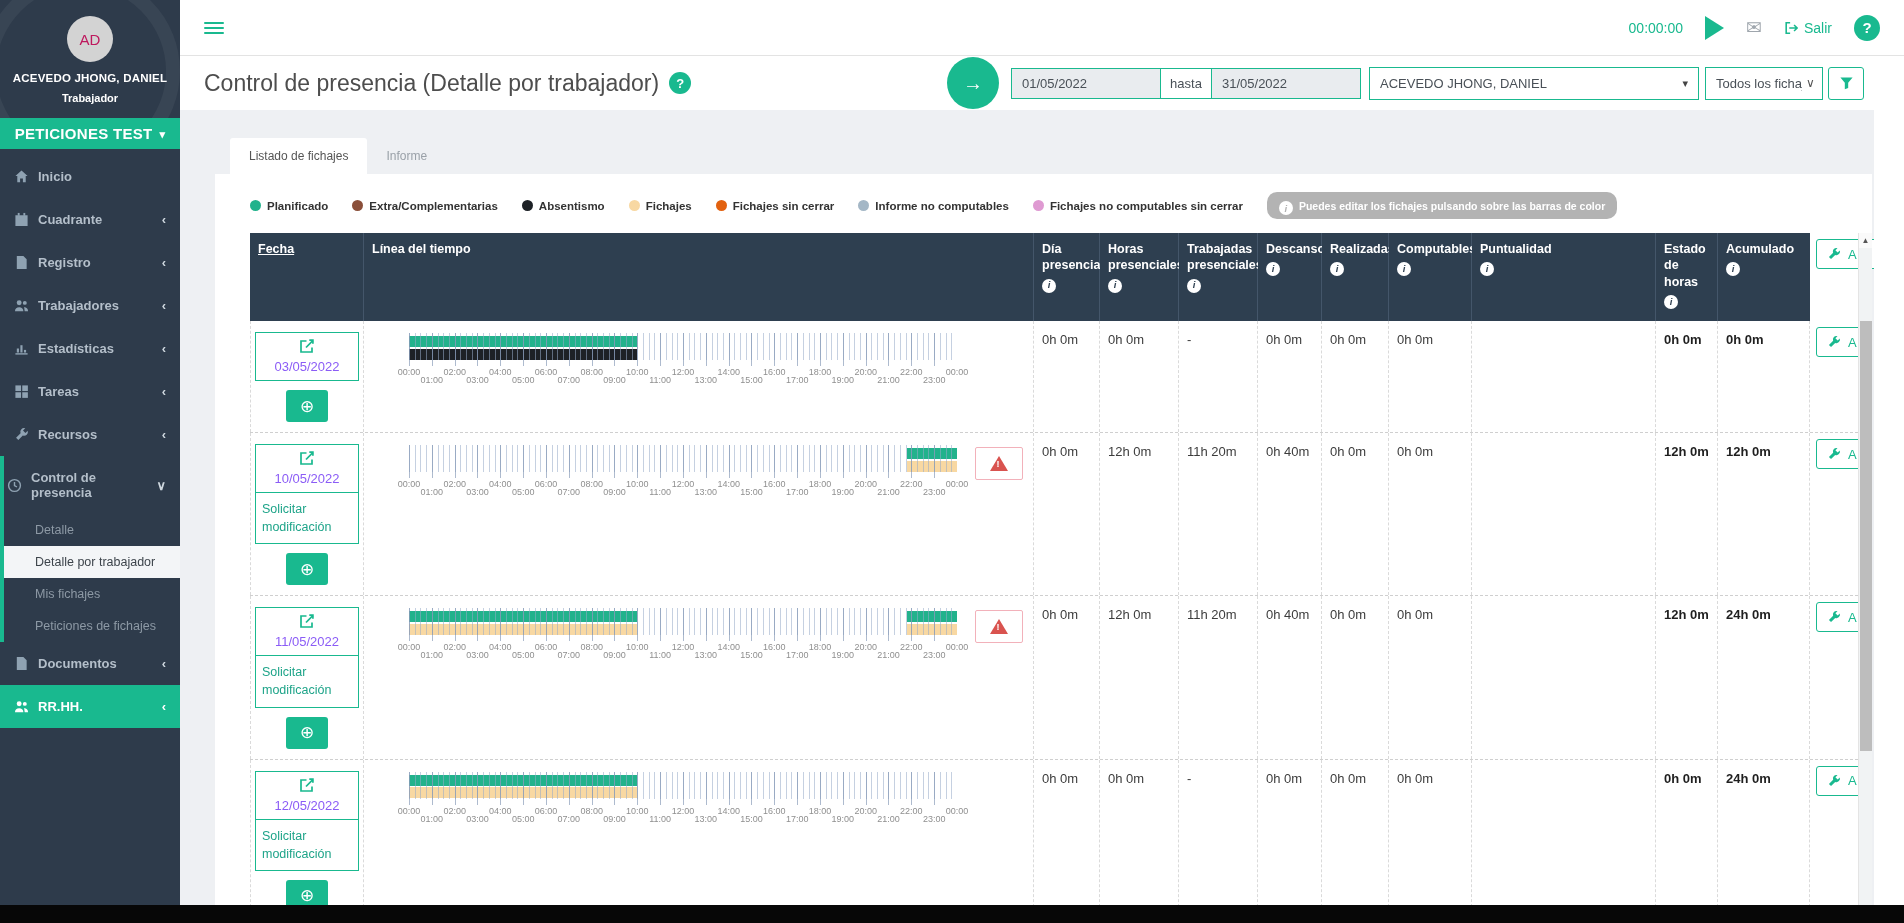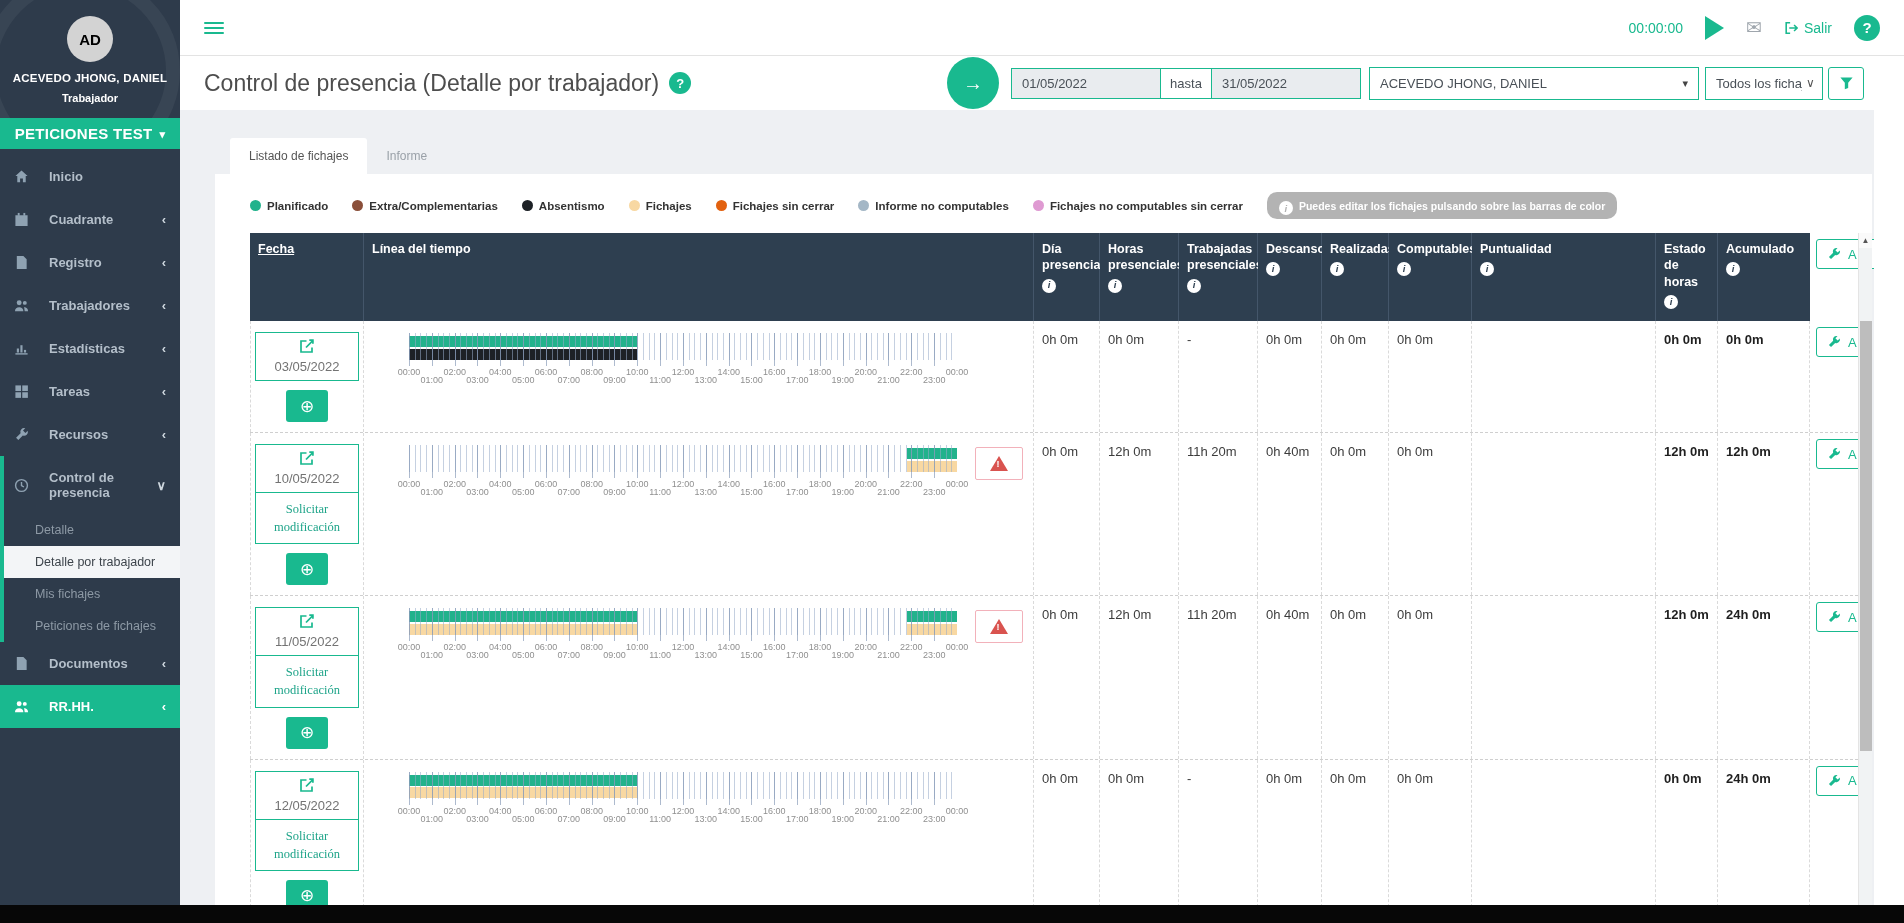--- a/index.html
+++ b/index.html
@@ -6,37 +6,37 @@
   html,body { width:1904px; height:923px; overflow:hidden; }
   body { font-family:"Liberation Sans", sans-serif; background:#fff; position:relative; }
 
   .app { display:flex; width:1904px; height:923px; }
 
   
   .sidebar { width:180px; min-width:180px; background:#2e3b4b; color:#b4bfca; height:100%; position:relative; overflow:hidden; }
   .user-panel { position:relative; text-align:center; padding:16px 6px 14px 6px; overflow:hidden; }
   .user-panel::before { content:""; position:absolute; width:170px; height:170px; border:14px solid rgba(255,255,255,.05);
     border-radius:50%; left:-18px; top:-28px; pointer-events:none; }
-  .avatar { width:46px; height:46px; border-radius:50%; background:#d3d3d3; color:#000000; font-size:15px; font-weight:bold;
+  .avatar { width:46px; height:46px; border-radius:50%; background:#d3d3d3; color:#be185d; font-size:15px; font-weight:normal;
     display:flex; align-items:center; justify-content:center; margin:0 auto 10px auto; }
   .user-name { color:#fff; font-weight:bold; font-size:11.5px; letter-spacing:.2px; }
   .user-role { color:#fff; font-weight:bold; font-size:11px; margin-top:8px; }
   .org-banner { background:#19b98f; color:#fff; font-weight:bold; font-size:15px; text-align:center; padding:7px 4px;
     cursor:pointer; letter-spacing:.3px; }
   .org-banner .caret { margin-left:7px; font-size:11px; vertical-align:1px; }
   nav { display:block; padding-top:6px; }
-  .side-item { display:flex; align-items:center; gap:20px; padding:14px 14px; font-size:13px; font-weight:bold;
+  .side-item { display:flex; align-items:center; gap:9px; padding:14px 14px; font-size:13px; font-weight:bold;
     color:#b4bfca; cursor:pointer; }
   .side-item .ic { width:15px; height:15px; display:inline-flex; color:#8fa2b2; flex:none; }
   .side-item .ic svg { width:15px; height:15px; }
   .side-item .chev { margin-left:auto; font-weight:bold; font-size:13px; color:#cfd8df; }
   .side-item.hl { background:#19b98f; color:#fff; }
   .side-item.hl .ic, .side-item.hl .chev { color:#fff; }
   .side-group { border-left:4px solid #19b98f; }
-  .side-group .side-item { padding-left:10px; }
+  .side-group .side-item { padding-left:3px; }
   .side-sub { display:block; }
   .side-sub-item { padding:9px 14px 9px 31px; font-size:12.5px; color:#8d99a5; cursor:pointer; }
   .side-sub-item.active { background:#f3f5f7; color:#3d444b; }
 
   
   .main { flex:1; display:flex; flex-direction:column; height:100%; }
   .topbar { height:56px; background:#fff; border-bottom:1px solid #e3e3e3; display:flex; align-items:center;
     padding:0 24px; }
   .hamburger { width:20px; cursor:pointer; display:flex; flex-direction:column; gap:3px; }
   .hamburger span { height:2px; background:#19b98f; border-radius:1px; }
@@ -99,23 +99,23 @@
   .brow .c { border-right:1px dashed #dadada; }
   .brow .c:first-child { border-left:1px dashed #dadada; }
   .brow .c:last-child { border-right:none; }
   .val { padding:11px 8px 0 8px; font-size:13px; color:#3c3c3c; }
   .val.bold { font-weight:bold; color:#1f1f1f; }
 
   .fecha-cell { display:flex; flex-direction:column; align-items:center; padding-top:11px; padding-bottom:10px; }
   .date-box { width:104px; border:1px solid #19b98f; background:#fff; text-align:center; padding:5px 4px 6px 4px; cursor:pointer; }
   .date-box .ic { color:#19b98f; display:inline-flex; width:16px; height:16px; }
   .date-box .ic svg { width:16px; height:16px; }
-  .date-label { color:#737373; font-size:13px; margin-top:1px; }
-  .mod-box { width:104px; border:1px solid #19b98f; border-top:none; background:#fff; text-align:center;
-    padding:7px 6px; color:#1ea489; font-size:12.5px; line-height:1.45; cursor:pointer;font-family:Liberation Serif, serif; }
+  .date-label { color:#8b5cf6; font-size:13px; margin-top:1px; }
+  .mod-box { width:104px; border:1px solid #19b98f; border-top:none; background:#fff; 
+    padding:7px 6px; color:#1ea489; font-size:12.5px; line-height:1.45; cursor:pointer; }
   .plus-btn { width:42px; height:32px; background:#19b98f; border:none; border-radius:3px; color:#fff; font-size:17px;
     display:flex; align-items:center; justify-content:center; margin-top:9px; cursor:pointer; }
 
   .tl-cell { display:flex; align-items:flex-start; padding-top:12px; }
   .plot { position:relative; width:548px; height:50px; margin-left:45px; flex:none; }
   .ticks-minor { position:absolute; left:0; right:0; top:0; height:27px;
     background:repeating-linear-gradient(90deg, rgba(150,170,200,.55) 0 1px, transparent 1px 5.7083px); z-index:3; }
   .ticks-hour { position:absolute; left:0; right:0; top:0; height:33px;
     background:repeating-linear-gradient(90deg, rgba(130,150,180,.65) 0 1px, transparent 1px 22.8333px); z-index:3; }
   .bar { position:absolute; height:11px; z-index:2; cursor:pointer; }

